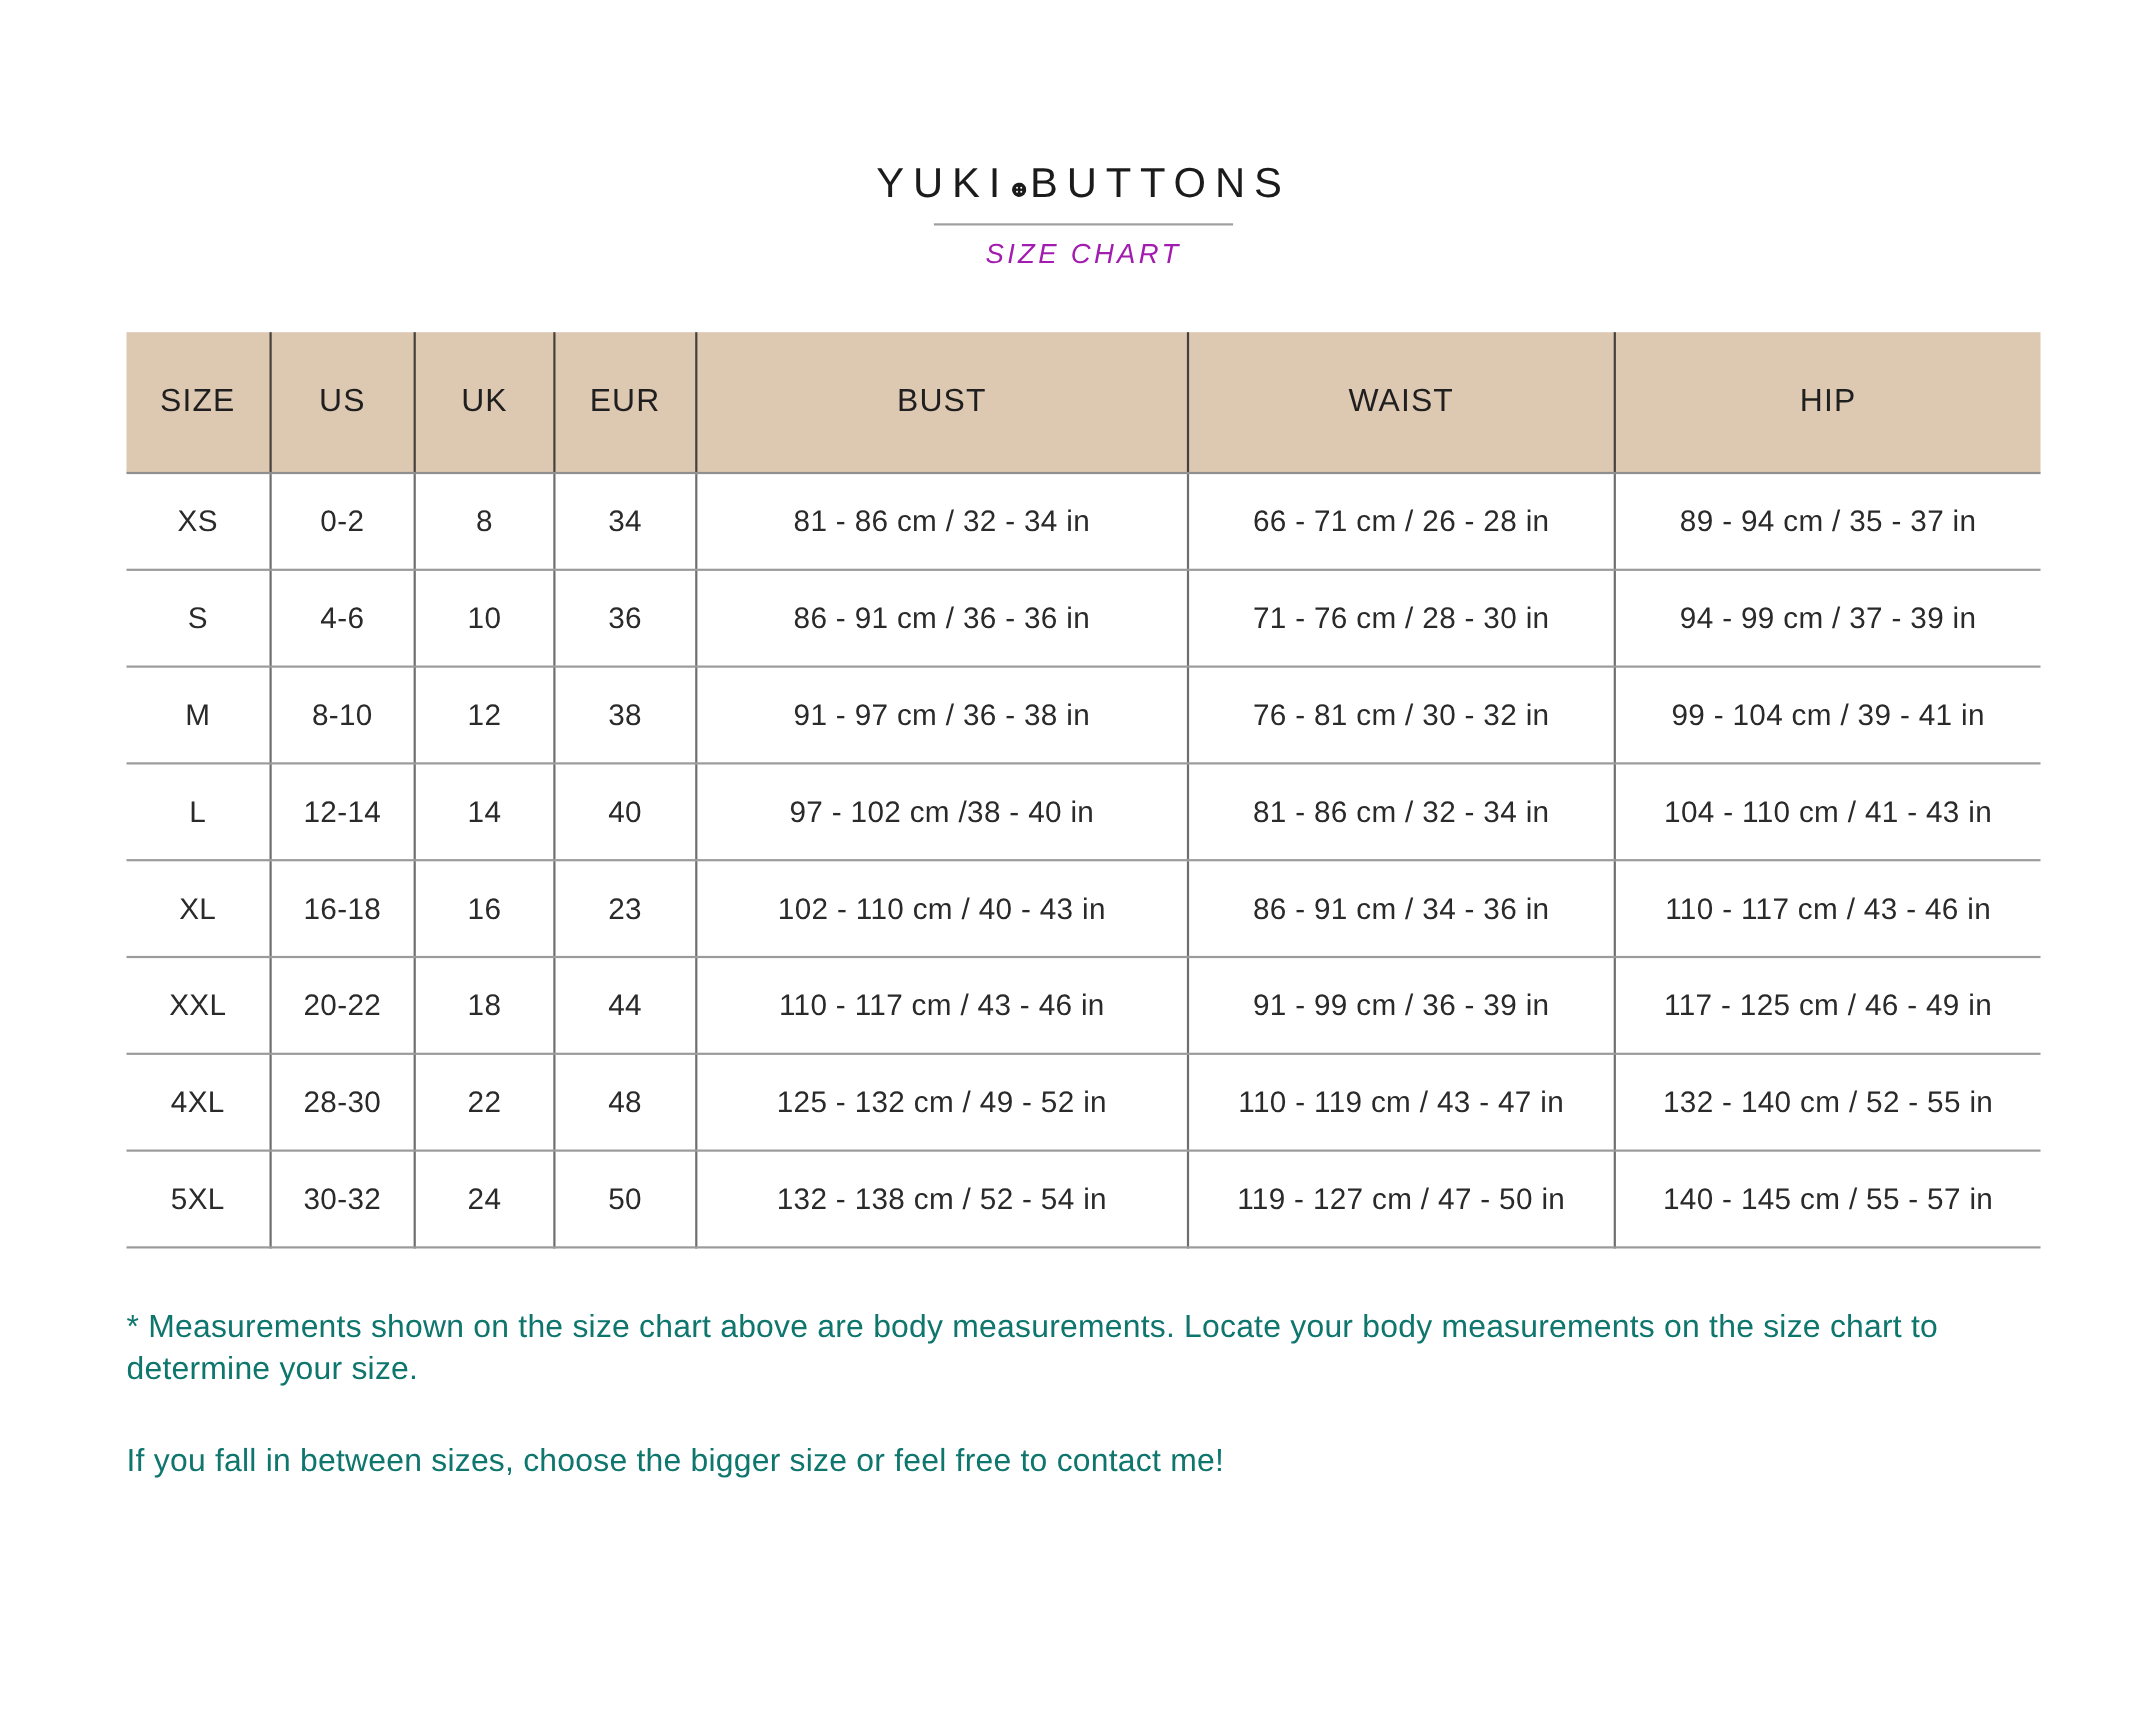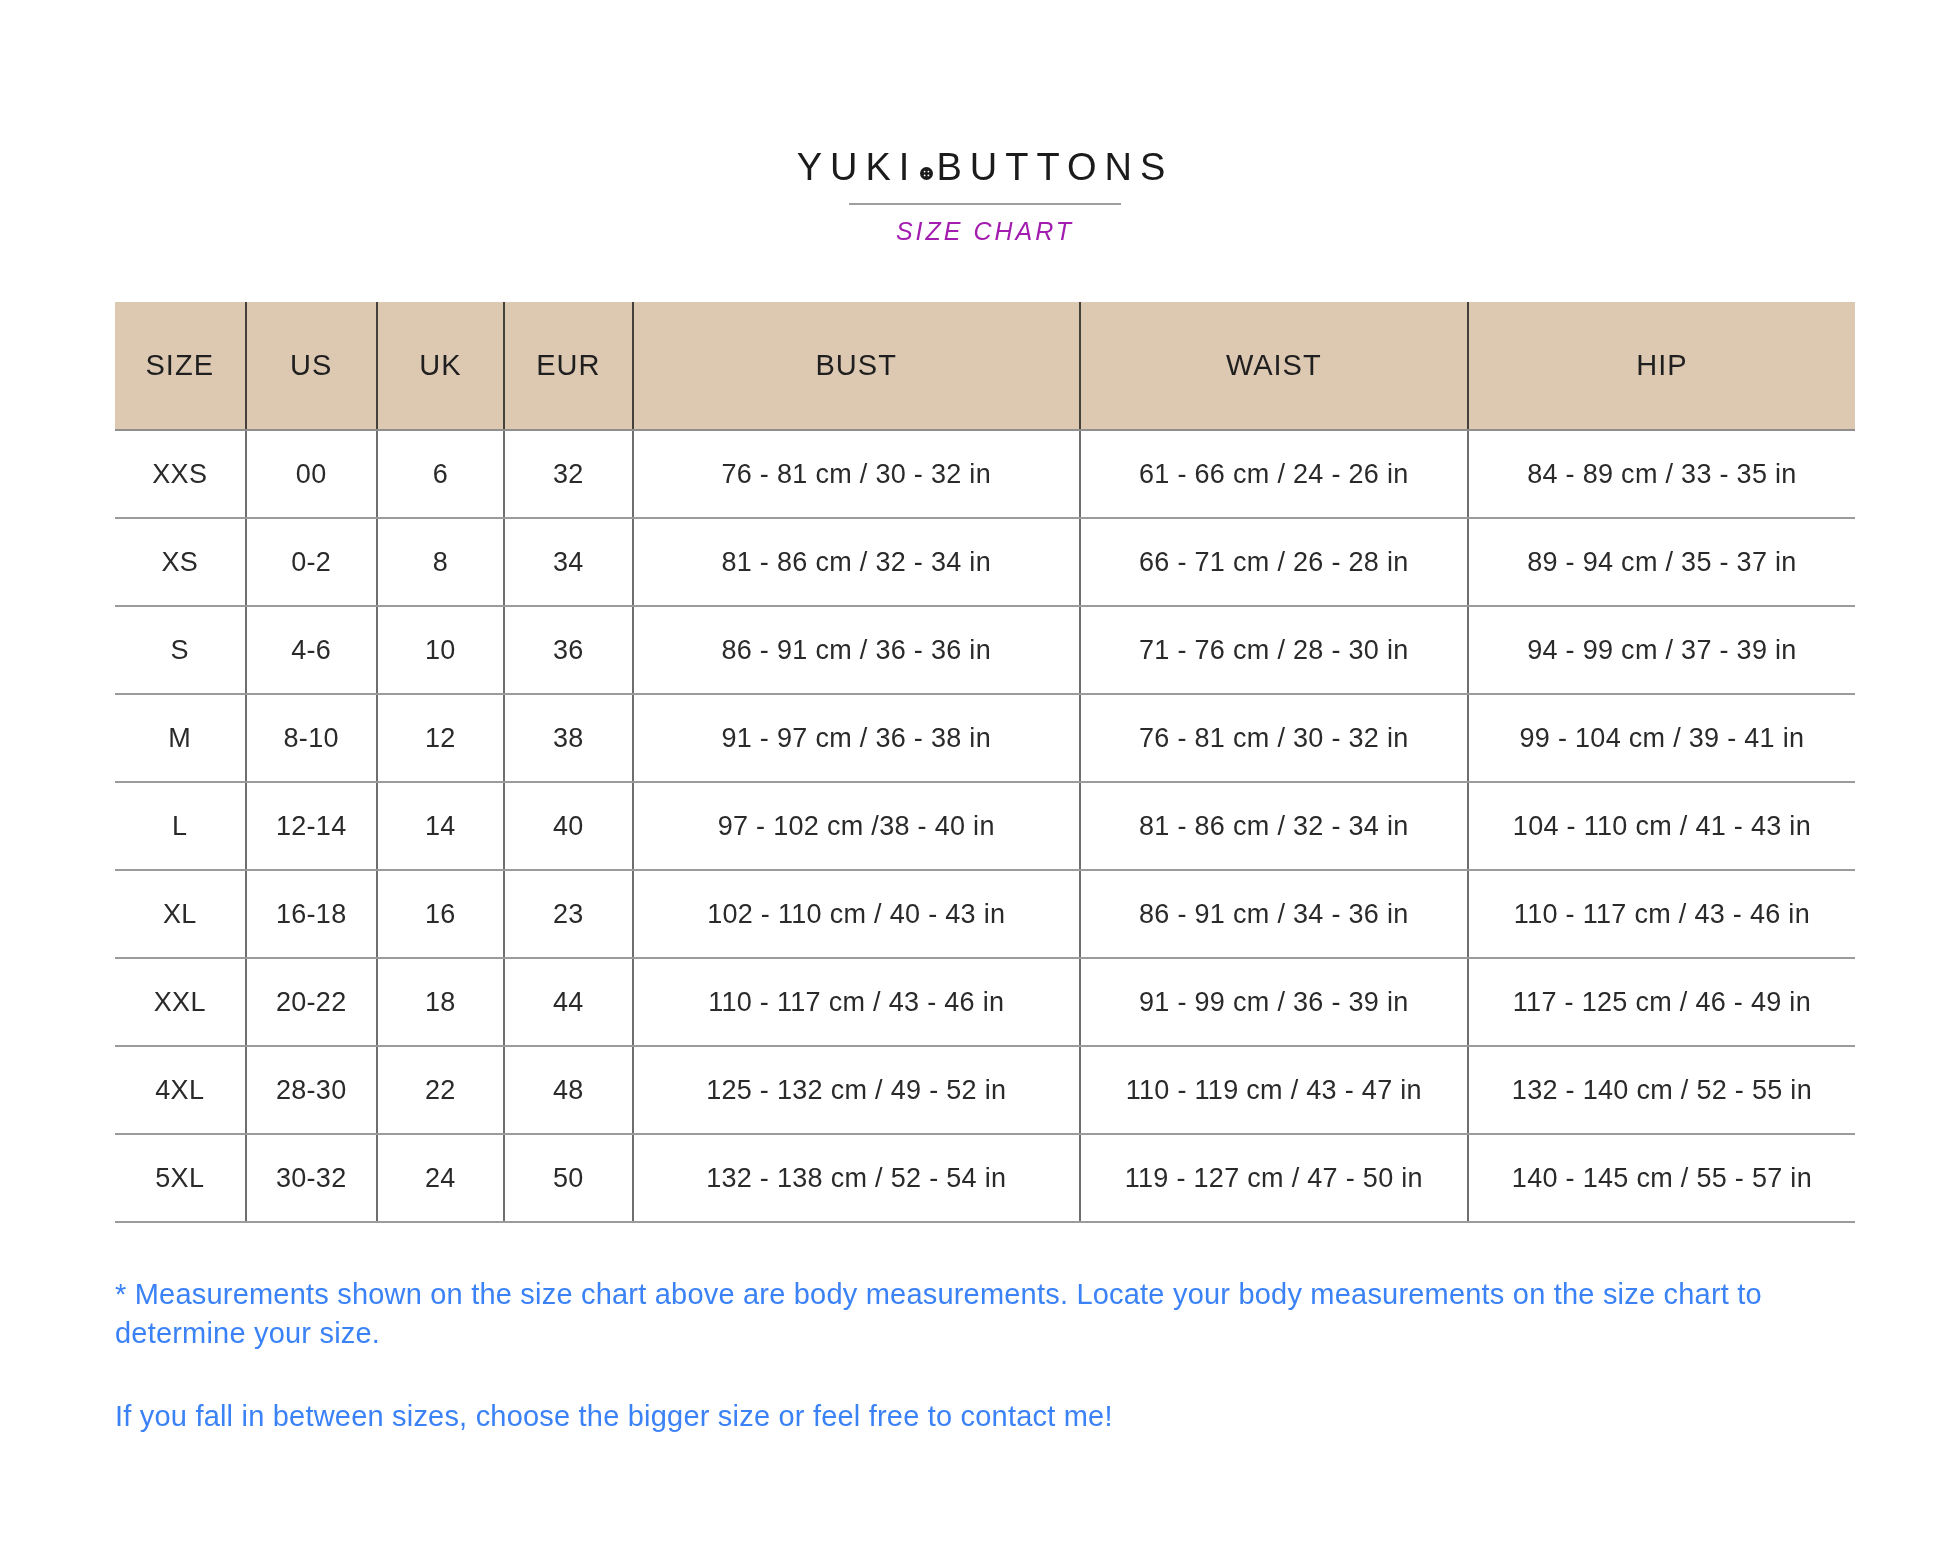--- a/index.html
+++ b/index.html
@@ -81,21 +81,21 @@
   table.size-chart th:nth-child(4), table.size-chart td:nth-child(4) { width: 7.4%; }
   table.size-chart th:nth-child(5), table.size-chart td:nth-child(5) { width: 25.7%; }
   table.size-chart th:nth-child(6), table.size-chart td:nth-child(6) { width: 22.3%; }
   table.size-chart th:nth-child(7), table.size-chart td:nth-child(7) { width: 22.25%; }
 
   
   .notes { margin-top: 52px; }
   .note {
     font-size: 29px;
     line-height: 39px;
-    color: #3b82f6;
+    color: #0f766e;
     letter-spacing: 0.2px;
   }
   .note + .note { margin-top: 44px; }
 </style>
 </head>
 <body>
 
 <div class="page">
 
   <div class="brand">
@@ -119,29 +119,20 @@
           <th>US</th>
           <th>UK</th>
           <th>EUR</th>
           <th>BUST</th>
           <th>WAIST</th>
           <th>HIP</th>
         </tr>
     </thead>
     <tbody>
         <tr>
-          <td>XXS</td>
-          <td>00</td>
-          <td>6</td>
-          <td>32</td>
-          <td>76 - 81 cm / 30 - 32 in</td>
-          <td>61 - 66 cm / 24 - 26 in</td>
-          <td>84 - 89 cm / 33 - 35 in</td>
-        </tr>
-        <tr>
           <td>XS</td>
           <td>0-2</td>
           <td>8</td>
           <td>34</td>
           <td>81 - 86 cm / 32 - 34 in</td>
           <td>66 - 71 cm / 26 - 28 in</td>
           <td>89 - 94 cm / 35 - 37 in</td>
         </tr>
         <tr>
           <td>S</td>

